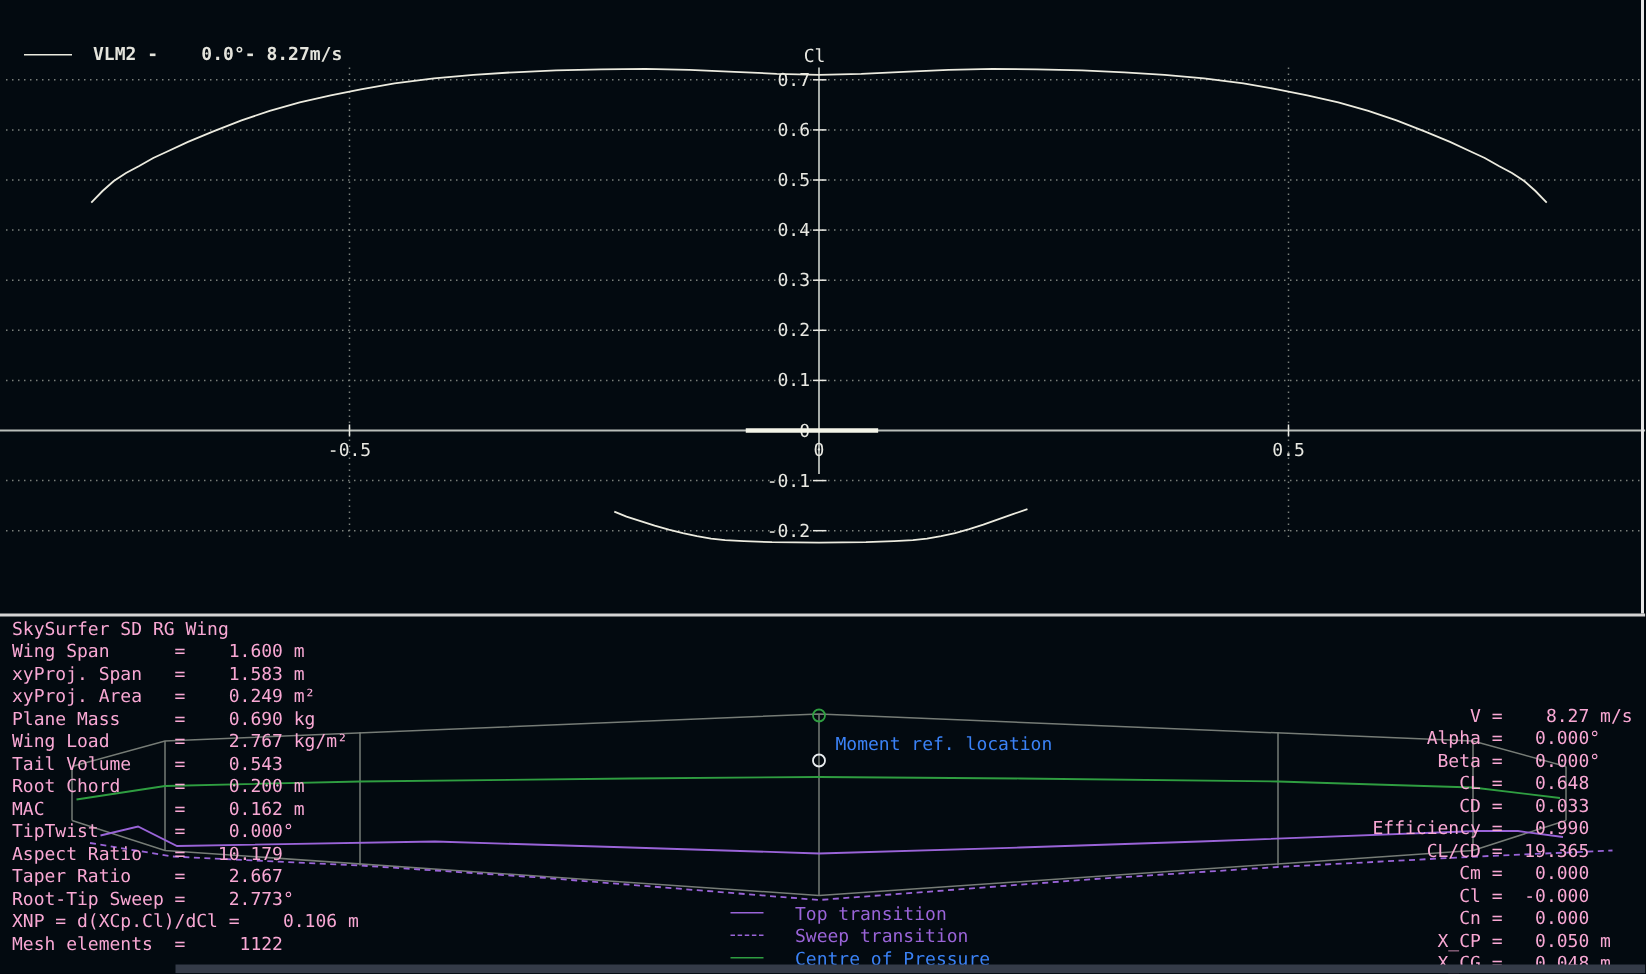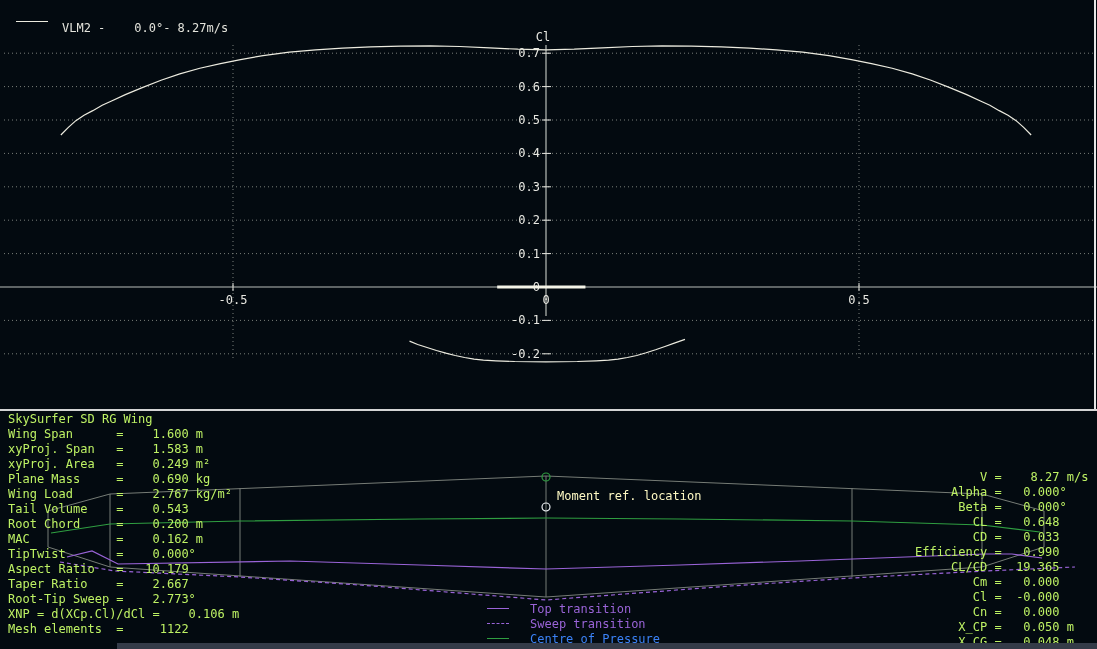--- a/index.html
+++ b/index.html
@@ -2,31 +2,31 @@
 <html><head>
 <meta charset="utf-8">
 <style>
   html,body{margin:0;padding:0;background:#02070c;}
   .app{position:relative;width:1097px;height:649px;background:#030a10;overflow:hidden;
        font-family:"DejaVu Sans Mono","Liberation Mono",monospace;}
   svg{position:absolute;left:0;}
   #top-chart-svg{top:0;}
   #bottom-view-svg{top:410px;}
   .abs{position:absolute;}
-  .trow{height:15px;line-height:15px;font-size:12px;white-space:pre;color:#bef264;}
+  .trow{height:15px;line-height:15px;font-size:12px;white-space:pre;color:#f9a8d4;}
   #left-params{left:8px;top:412px;width:430px;}
   #right-results{left:915px;top:470px;width:182px;}
-  #run-legend{left:16px;top:21px;height:16px;display:flex;}
+  #run-legend{left:16px;top:28px;height:16px;display:flex;align-items:center;font-weight:bold;}
   #run-legend .sample{display:inline-block;width:32px;height:0;border-top:1px solid #ecebdf;margin-right:14px;}
   #run-legend .lbl{font-size:12px;color:#e4e4dc;white-space:pre;}
   #trans-legend{left:487px;top:601px;}
   .leg-item{display:flex;align-items:center;height:15px;gap:16px;}
   .leg-sample{display:inline-block;width:22px;height:0;margin-right:5px;}
   .leg-lbl{font-size:12px;white-space:pre;}
-  #moment-label{left:557px;top:489px;font-size:12px;color:#fef9c3;white-space:pre;}
+  #moment-label{left:557px;top:489px;font-size:12px;color:#3b82f6;white-space:pre;}
   #panel-separator{left:0;top:409px;width:1097px;height:2px;background:#d4d4d4;}
   #right-border{left:1094px;top:0;width:2px;height:409px;background:#e6e6e6;}
   #bottom-strip{left:117px;top:643px;width:980px;height:6px;background:#343b48;}
 </style>
 </head>
 <body>
 
 <div class="app">
 
   <svg id="top-chart-svg" width="1097" height="410" viewBox="0 0 1097 410">

